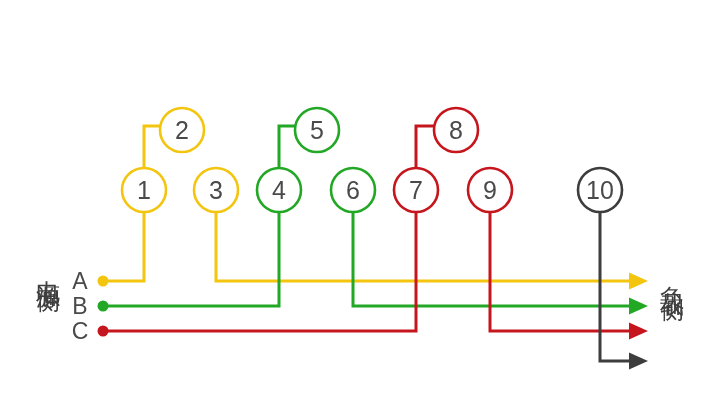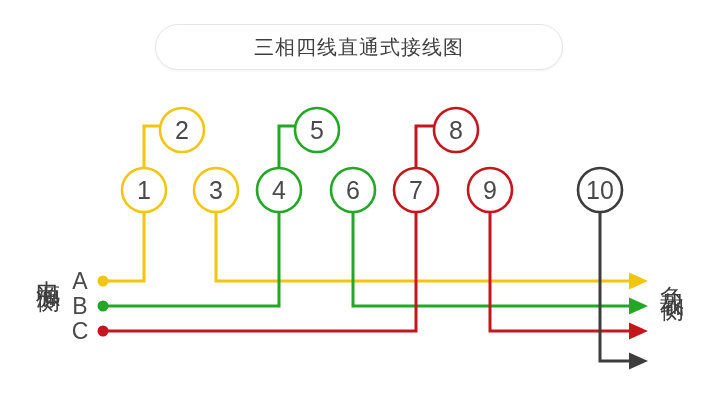--- a/index.html
+++ b/index.html
@@ -73,21 +73,20 @@
   }
   .pl-a { top: 269px; }
   .pl-b { top: 294px; }
   .pl-c { top: 319px; }
 </style>
 </head>
 <body>
 
 <div class="stage">
 
-  <div class="title-pill">三相四线直通式接线图</div>
 
   <svg width="720" height="400" viewBox="0 0 720 400">
 
     <circle class="fa" cx="103" cy="281" r="5.5"></circle>
     <path class="wire wa" d="M103 281 H144 V212"></path>
     <path class="wire wa" d="M144 168 V126 H162"></path>
     <path class="wire wa" d="M216 212 V281 H632"></path>
     <polygon class="fa" points="629,272.5 648,281 629,289.5"></polygon>
 
     <circle class="fb" cx="103" cy="306" r="5.5"></circle>

